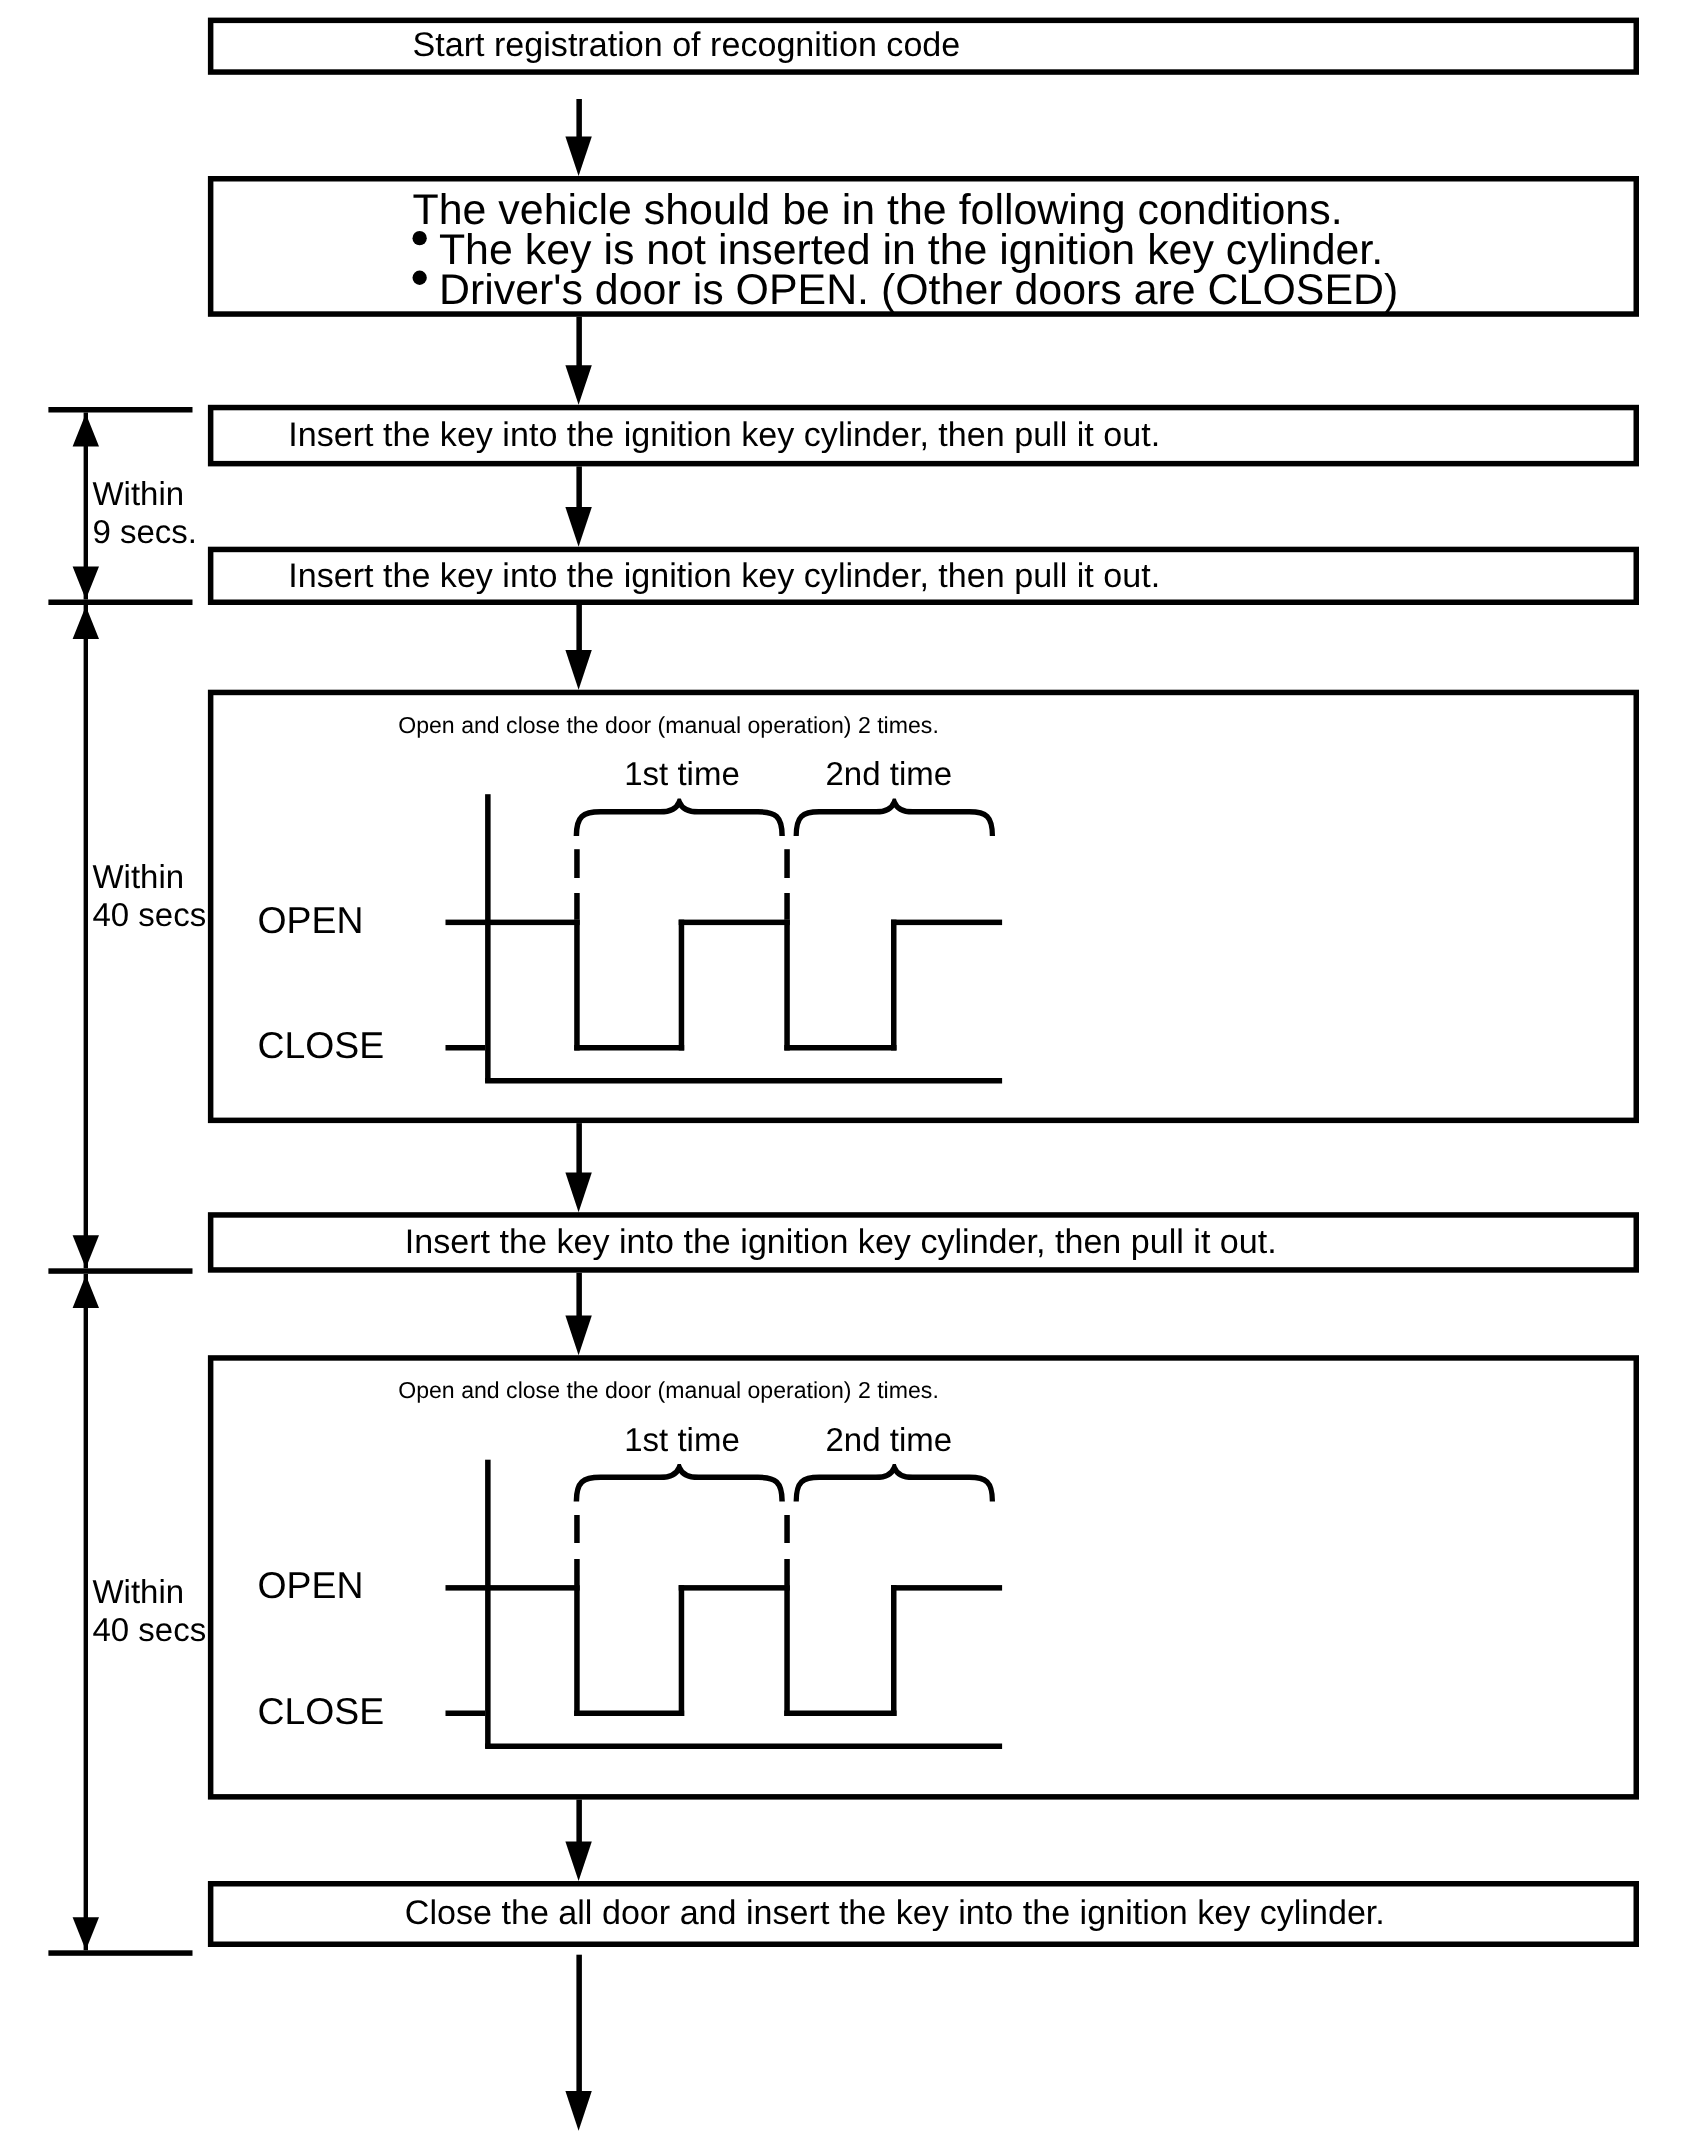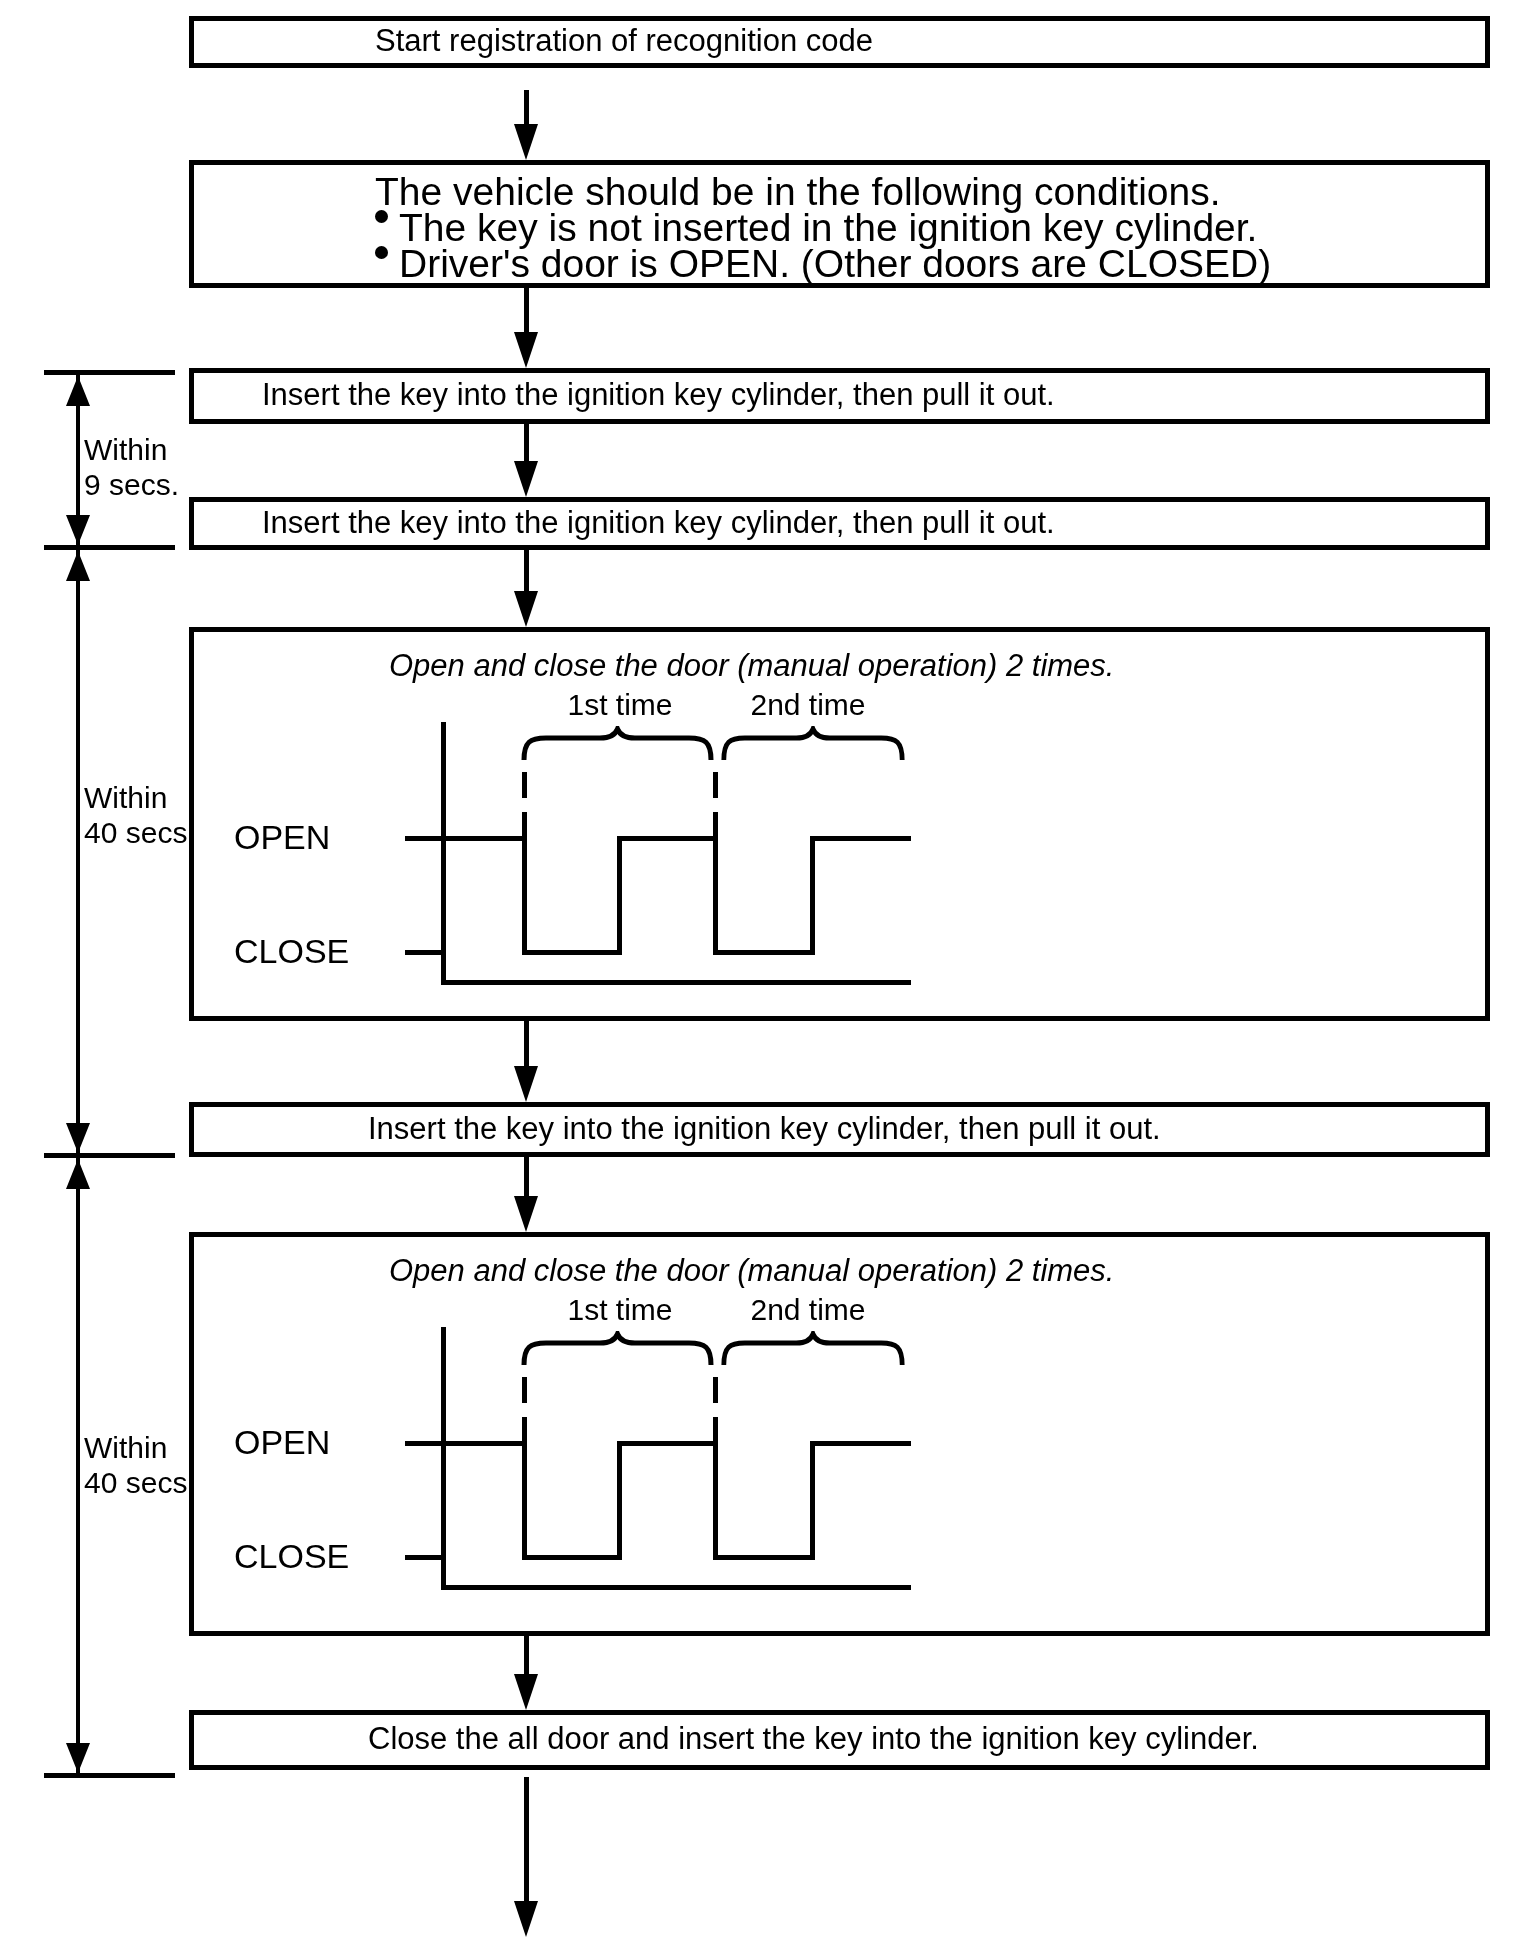--- a/index.html
+++ b/index.html
@@ -47,21 +47,21 @@
   .bup{border-bottom:30px solid #000;}
   .bdown{border-top:30px solid #000;}
   .u1{top:376px;} .d1{top:515px;}
   .u2{top:551px;} .d2{top:1123px;}
   .u3{top:1159px;} .d3{top:1743px;}
   .blabel{position:absolute;left:84px;font-size:30px;line-height:35px;white-space:nowrap;}
   .lb1{top:432px;} .lb2{top:780px;} .lb3{top:1430px;}
 
   
   .wave{position:absolute;inset:0;}
-  .wtitle{position:absolute;left:195px;top:16px;font-size:31px;white-space:nowrap;font-style:italic;}
+  .wtitle{position:absolute;left:168px;top:16px;font-size:21px;white-space:nowrap;}
   .wlab{position:absolute;top:56px;width:160px;text-align:center;font-size:30px;white-space:nowrap;}
   .wl1{left:346px;} .wl2{left:534px;}
   .brace{position:absolute;top:94px;height:38px;}
   .br1{left:326px;width:195px;}
   .br2{left:526px;width:186px;}
   .vdash{position:absolute;top:140px;width:5px;height:64px;
     background:repeating-linear-gradient(to bottom,#000 0 26px,transparent 26px 40px);}
   .vd1{left:328px;} .vd2{left:519px;}
   .axis{position:absolute;left:247px;top:90px;width:5px;height:262px;background:#000;}
   .seg{position:absolute;background:#000;}

